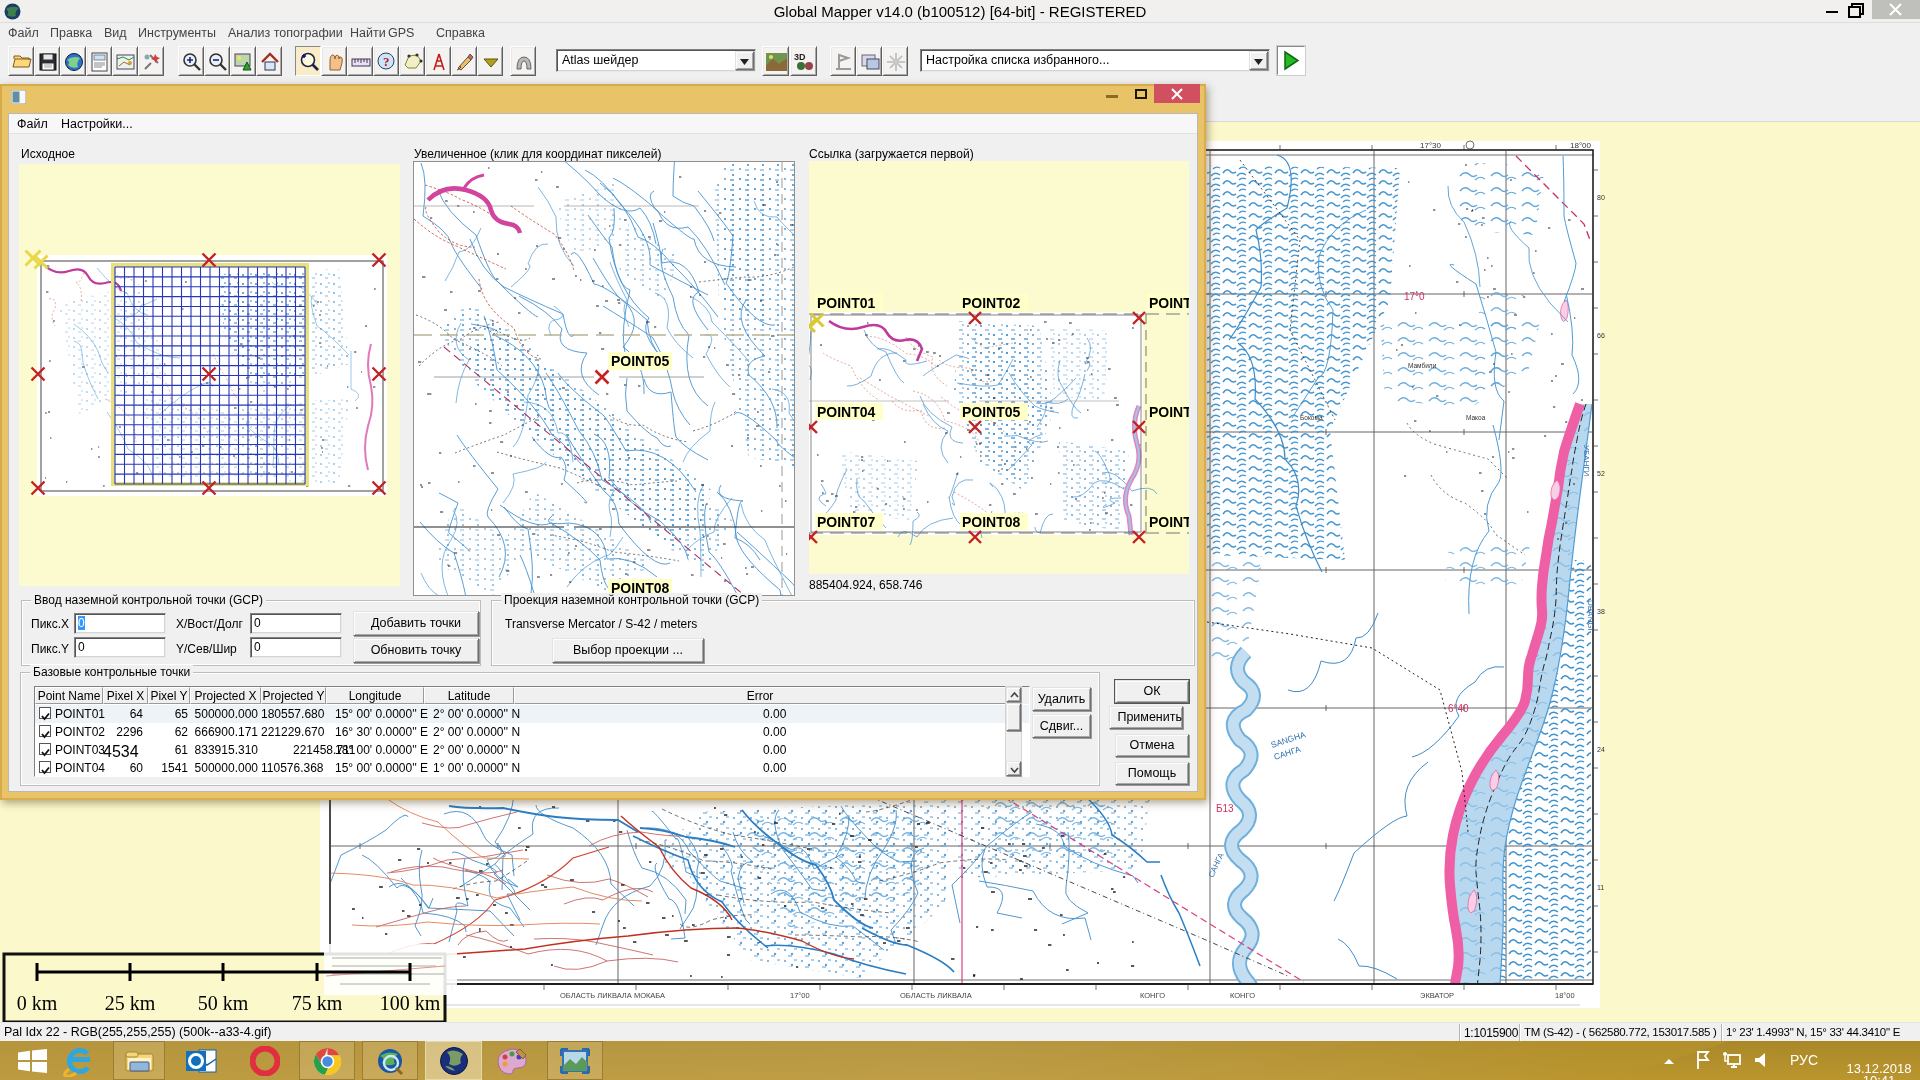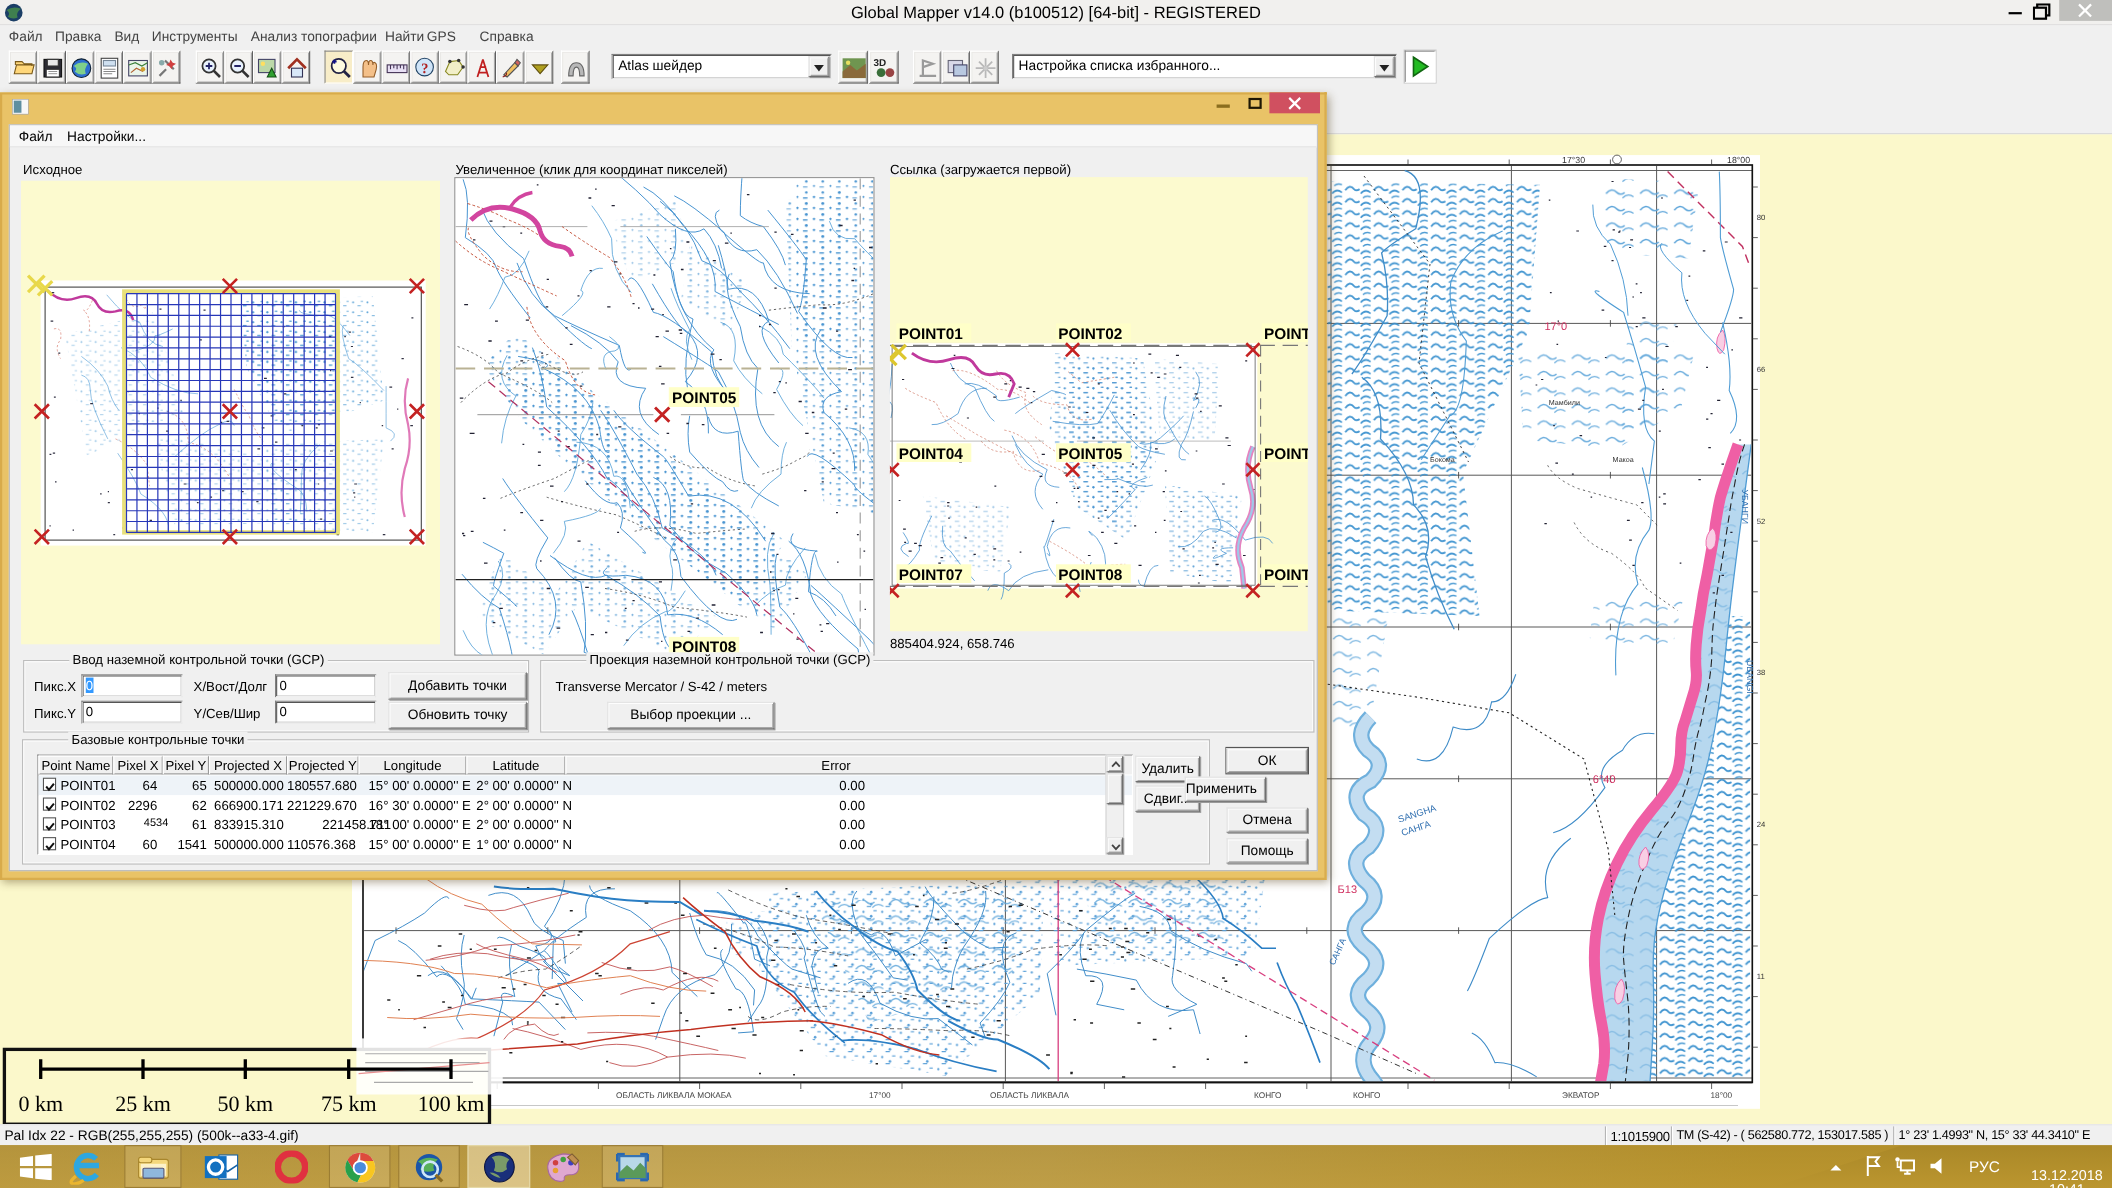--- a/index.html
+++ b/index.html
@@ -1,20 +1,20 @@
 <!DOCTYPE html>
 <html><head><meta charset="utf-8"><style>
 *{margin:0;padding:0;box-sizing:border-box;}
 html,body{width:1920px;height:1080px;overflow:hidden;font-family:"Liberation Sans",sans-serif;}
 body{background:#f0f0f0;position:relative;}
 .abs{position:absolute;}
 .btn3d{background:#f0f0f0;border:1px solid;border-color:#e3e3e3 #6f6f6f #6f6f6f #e3e3e3;box-shadow:inset 1px 1px 0 #fdfdfd,inset -1px -1px 0 #a7a7a7,1px 1px 0 #9a9a9a;}
 .sunk{background:#fff;border:1px solid;border-color:#808080 #e8e8e8 #e8e8e8 #808080;box-shadow:inset 1px 1px 0 #555,inset -1px -1px 0 #d4d4d4;}
 .grp{border:1px solid #bdbdbd;box-shadow:inset 0 0 0 1px #fff;}
-.grplab{position:absolute;top:-8px;left:9px;background:#f0f0f0;padding:0 3px;font-size:12px;white-space:nowrap;margin-left:32px;}
+.grplab{position:absolute;top:-8px;left:9px;background:#f0f0f0;padding:0 3px;font-size:12px;white-space:nowrap;}
 .tbtn{position:absolute;top:46px;width:26px;height:30px;background:#f4f3f1;border:1px solid;border-color:#fff #5f5f5f #5f5f5f #fff;box-shadow:inset 1px 1px 0 #e9e8e5,inset -1px -1px 0 #a9a9a9;}
 .tbtn svg{position:absolute;left:2px;top:4px;}
 .menu-it{display:inline-block;font-size:12.5px;color:#444;}
 .lab{font-size:12px;color:#000;white-space:nowrap;}
 </style></head><body>
 
 <div class="abs" style="left:0;top:0;width:1920px;height:23px;background:#f1f0ee;border-bottom:1px solid #ddd;">
   <svg class="abs" style="left:4px;top:3px" width="17" height="17">
       <circle cx="8.5" cy="8.5" r="8" fill="#1b3e66"></circle>
       <path d="M2 6 Q8 2 15 5 Q10 9 12 13 Q7 15 3 12 Q6 9 2 6Z" fill="#3f7f4f"></path>
@@ -797,21 +797,21 @@
 <span class="abs" style="left:226px;top:2px;width:62px;text-align:right;font-size:12px;">221229.670</span>
 <span class="abs" style="left:300px;top:2px;font-size:12px;">16° 30' 0.0000'' E</span>
 <span class="abs" style="left:398px;top:2px;font-size:12px;">2° 00' 0.0000'' N</span>
 <span class="abs" style="left:728px;top:2px;font-size:12px;">0.00</span>
 </div>
 <div class="abs" style="left:0;top:54px;width:994px;height:18px;background:#fff;">
 <div class="abs" style="left:4px;top:2px;width:12px;height:12px;background:#fff;border:1px solid #555;"><svg width="11" height="11">
               <path d="M2 5 L4.5 8 L9 2.5" stroke="#111" stroke-width="1.8" fill="none"></path>
             </svg></div>
 <span class="abs" style="left:20px;top:2px;font-size:12px;">POINT03</span>
-<span class="abs" style="left:68px;top:2px;width:40px;text-align:right;font-size:10px;margin-left:10px;">4534</span>
+<span class="abs" style="left:68px;top:2px;width:40px;text-align:left;font-size:16px;">4534</span>
 <span class="abs" style="left:113px;top:2px;width:40px;text-align:right;font-size:12px;">61</span>
 <span class="abs" style="left:155px;top:2px;width:68px;text-align:right;font-size:12px;">833915.310</span>
 <span class="abs" style="left:226px;top:2px;width:62px;text-align:right;font-size:12px;margin-left:32px;">221458.711</span>
 <span class="abs" style="left:300px;top:2px;font-size:12px;">18° 00' 0.0000'' E</span>
 <span class="abs" style="left:398px;top:2px;font-size:12px;">2° 00' 0.0000'' N</span>
 <span class="abs" style="left:728px;top:2px;font-size:12px;">0.00</span>
 </div>
 <div class="abs" style="left:0;top:72px;width:994px;height:18px;background:#fff;">
 <div class="abs" style="left:4px;top:2px;width:12px;height:12px;background:#fff;border:1px solid #555;"><svg width="11" height="11">
               <path d="M2 5 L4.5 8 L9 2.5" stroke="#111" stroke-width="1.8" fill="none"></path>
@@ -831,21 +831,21 @@
             <path d="M4 9 L7.5 5 L11 9" fill="none" stroke="#444" stroke-width="1.6"></path>
           </svg></div>
       <div class="abs btn3d" style="left:0;top:16px;width:15px;height:28px;"></div>
       <div class="abs btn3d" style="left:0;bottom:0;width:15px;height:15px;"><svg width="15" height="15">
             <path d="M4 6 L7.5 10 L11 6" fill="none" stroke="#444" stroke-width="1.6"></path>
           </svg></div>
     </div>
 <div class="abs btn3d" style="left:1023px;top:573px;width:59px;height:24px;text-align:center;font-size:12.5px;padding-top:4px;">Удалить</div>
 <div class="abs btn3d" style="left:1023px;top:600px;width:59px;height:24px;text-align:center;font-size:12.5px;padding-top:4px;">Сдвиг...</div>
 <div class="abs btn3d" style="left:1106px;top:566px;width:74px;height:23px;text-align:center;font-size:12.5px;padding-top:3px;box-shadow:inset 1px 1px 0 #fdfdfd,inset -1px -1px 0 #a7a7a7,0 0 0 1px #555;">ОК</div>
-<div class="abs btn3d" style="left:1068px;top:592px;width:74px;height:23px;text-align:left;font-size:12.5px;padding-top:3px;">Применить</div>
+<div class="abs btn3d" style="left:1100px;top:592px;width:74px;height:23px;text-align:right;font-size:12.5px;padding-top:3px;">Применить</div>
 <div class="abs btn3d" style="left:1106px;top:620px;width:74px;height:23px;text-align:center;font-size:12.5px;padding-top:3px;">Отмена</div>
 <div class="abs btn3d" style="left:1106px;top:648px;width:74px;height:23px;text-align:center;font-size:12.5px;padding-top:3px;">Помощь</div>
 </div>
 </div>
 <div class="abs" style="left:0;top:1022px;width:1920px;height:19px;background:#f0f0f0;border-top:1px solid #e5e5e5;">
 <span class="abs" style="left:4px;top:2px;font-size:12.5px;">Pal Idx 22 - RGB(255,255,255) (500k--a33-4.gif)</span>
 <div class="abs" style="left:1459px;top:1px;width:59px;height:17px;border-left:1px solid #b5b5b5;box-shadow:inset 1px 0 0 #fff;overflow:hidden;">
       <span style="position:absolute;left:4px;top:2px;font-size:12px;letter-spacing:-0.3px;white-space:nowrap;">1:1015900</span>
     </div>
 <div class="abs" style="left:1519px;top:1px;width:201px;height:17px;border-left:1px solid #b5b5b5;box-shadow:inset 1px 0 0 #fff;overflow:hidden;">

